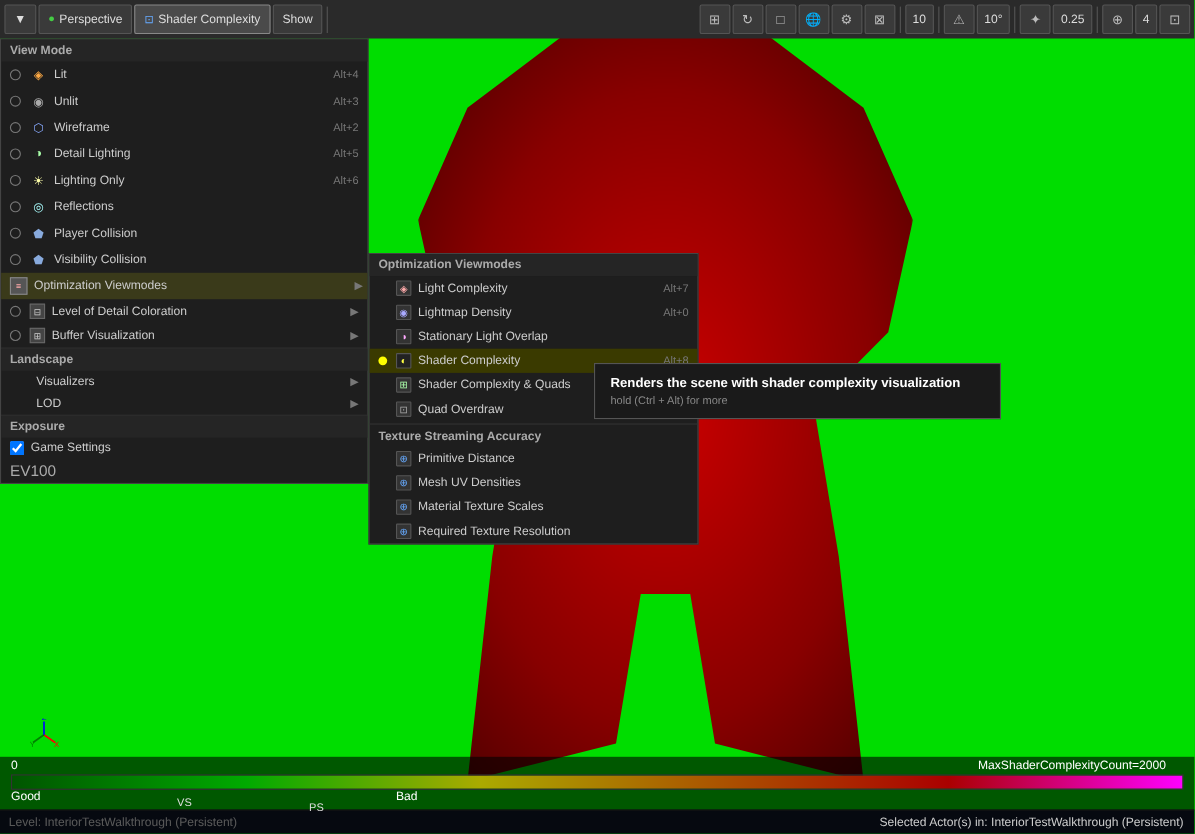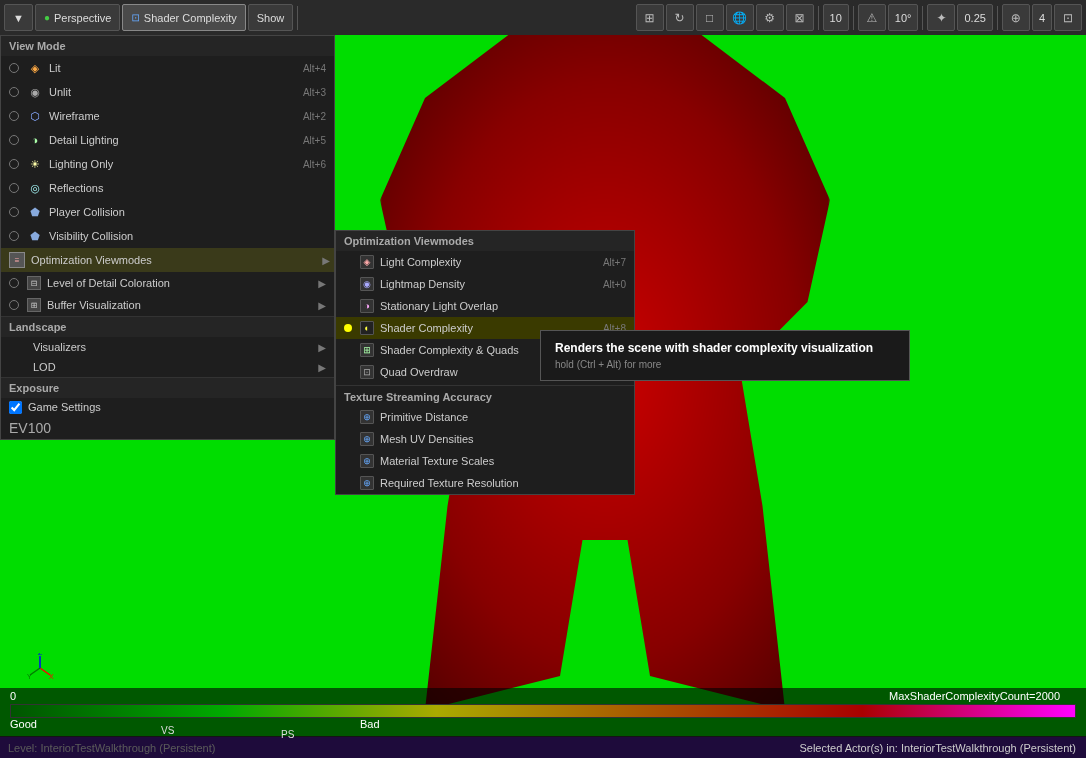--- a/index.html
+++ b/index.html
@@ -288,21 +288,21 @@
       color: #ccc;
       font-size: 11px;
     }
 
     #level-bar {
       position: absolute;
       bottom: 0;
       left: 0;
       right: 0;
       height: 22px;
-      background: #4c1d95;
+      background: #0f172a;
       border-top: 1px solid #333;
       display: flex;
       align-items: center;
       padding: 0 8px;
       color: #ddd;
       font-size: 11px;
     }
 
     
     #axis-indicator {

